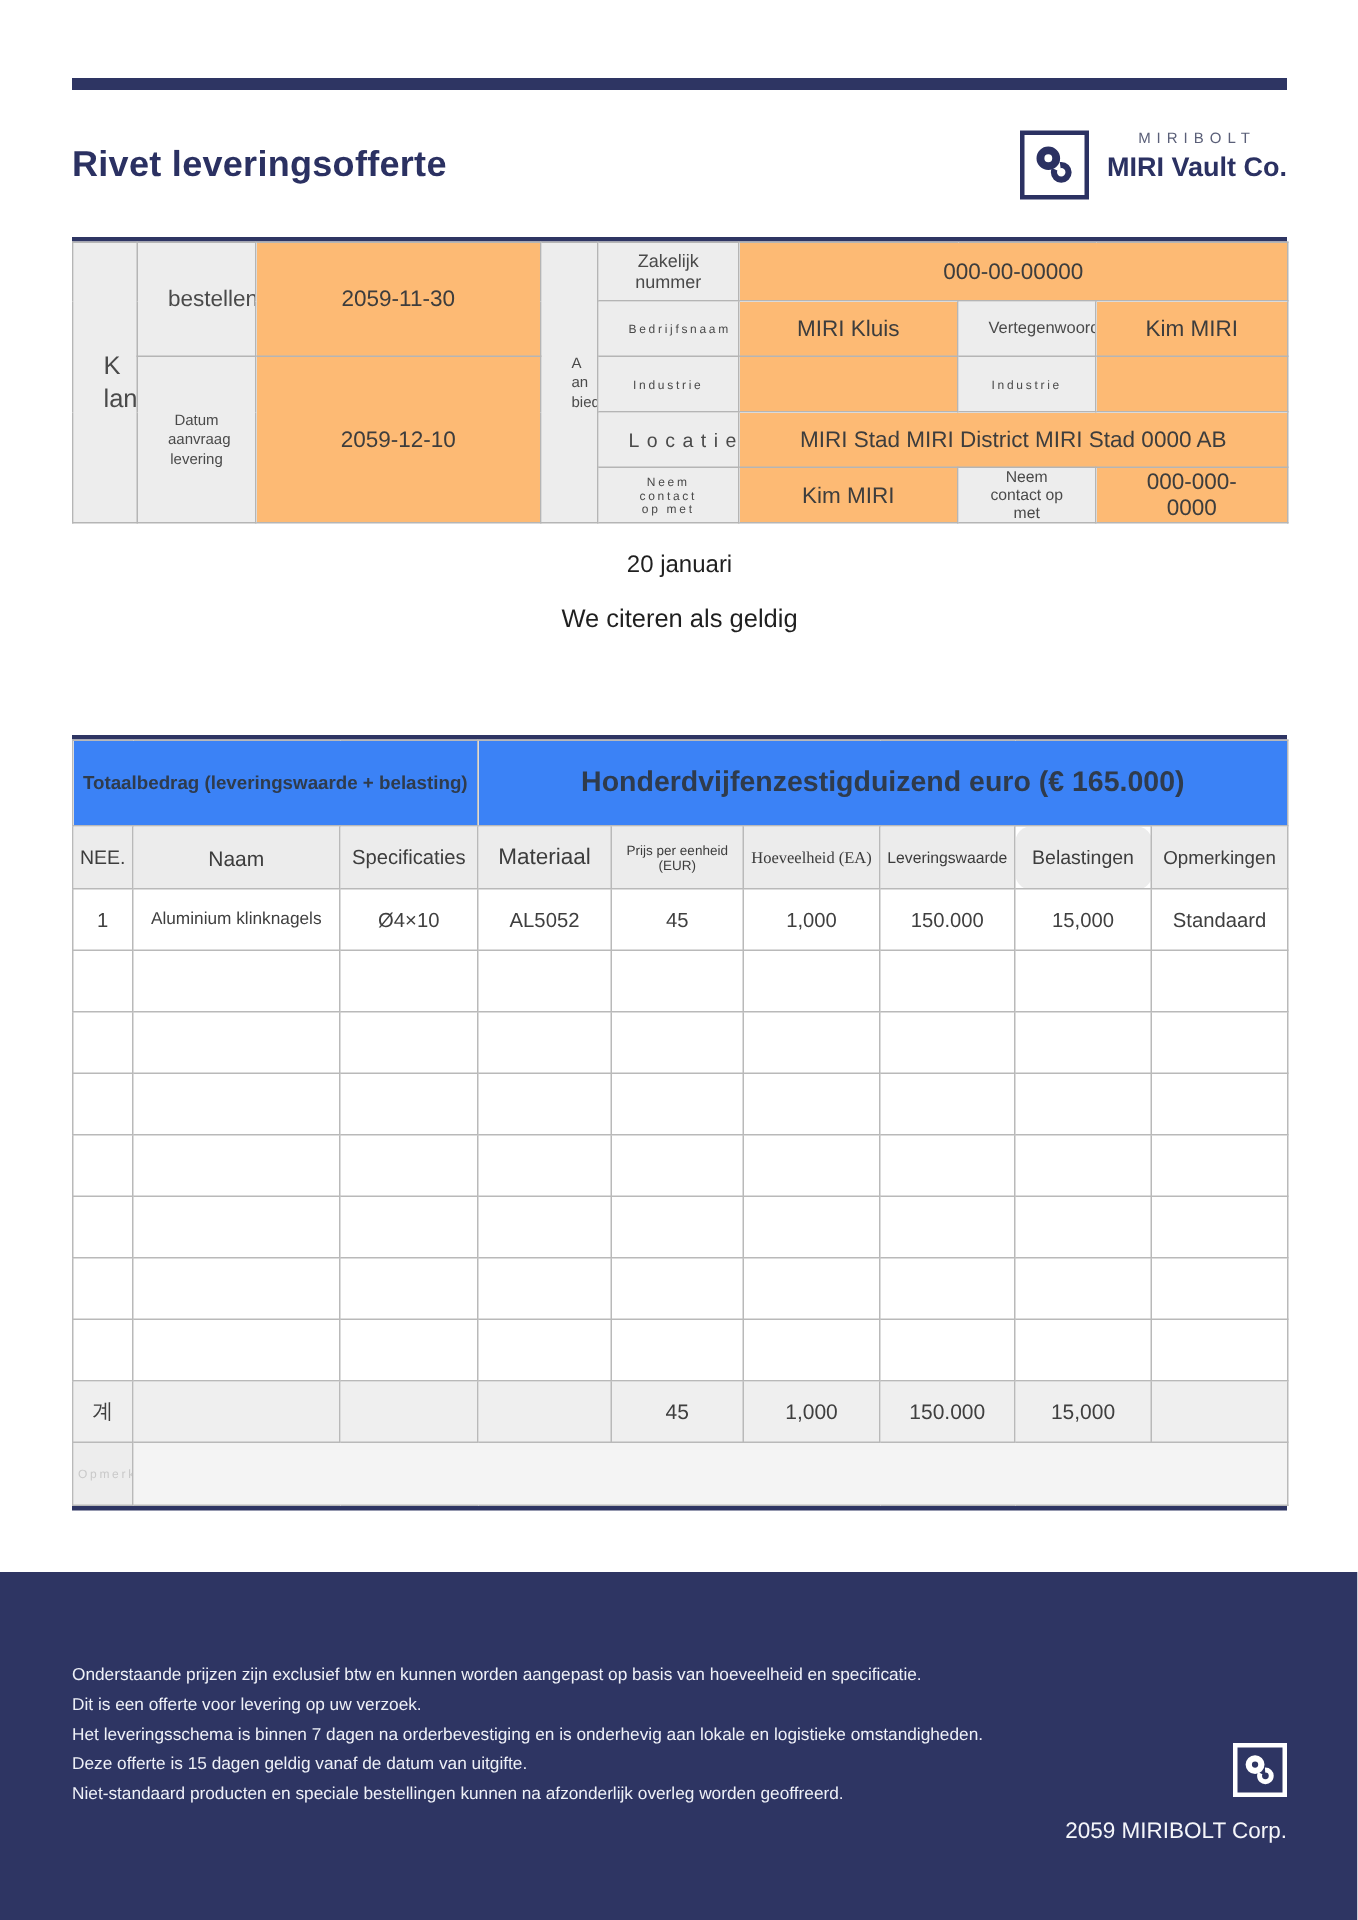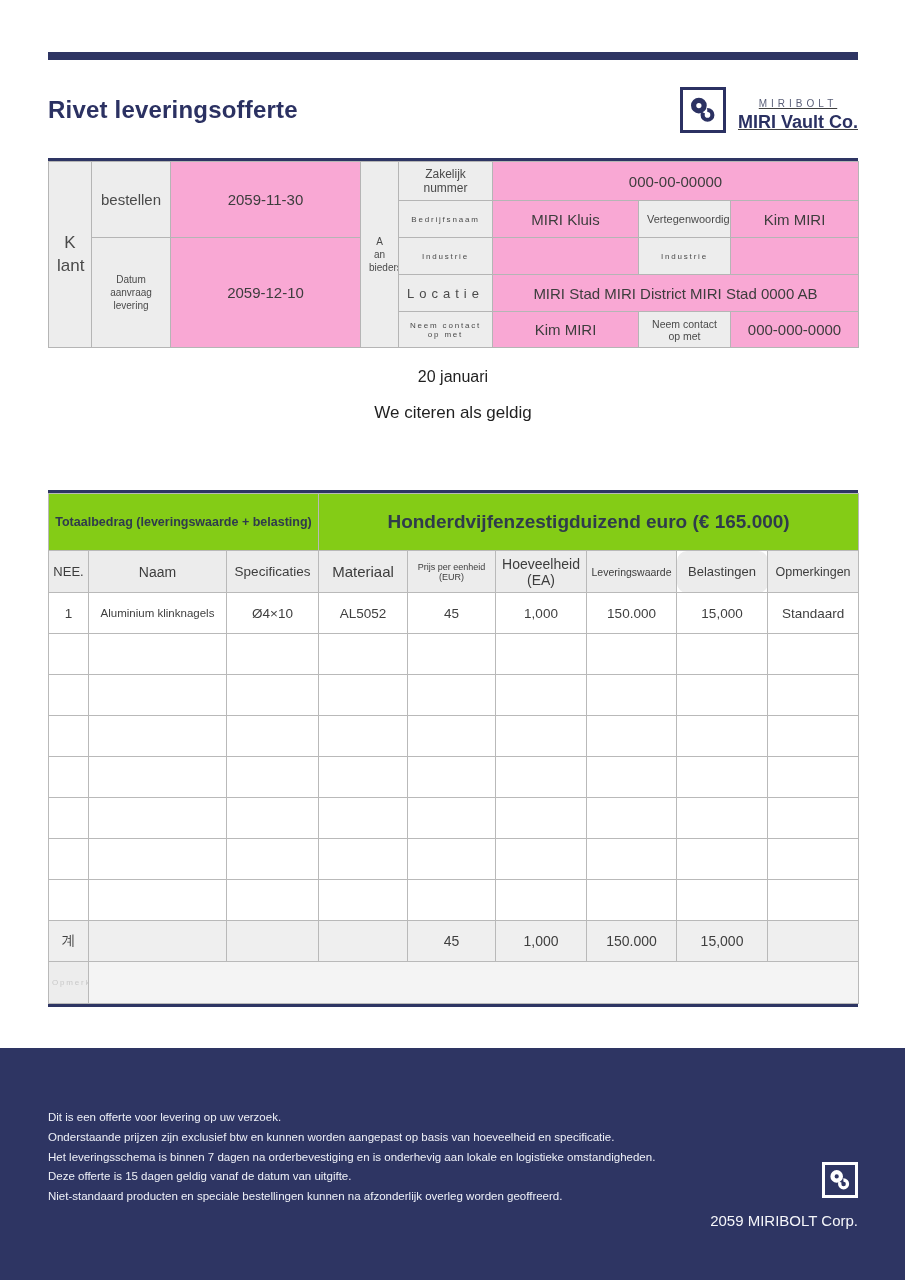--- a/index.html
+++ b/index.html
@@ -6,60 +6,60 @@
   body{
     width:905px;height:1280px;position:relative;background:#ffffff;
     font-family:"Liberation Sans","DejaVu Sans",sans-serif;color:#3f3f3f;
     overflow:hidden;
   }
   
   .top-rule{position:absolute;left:48px;top:52px;width:810px;height:8px;background:#2e3563;}
   
   .header{position:absolute;left:48px;top:82px;width:810px;height:56px;display:flex;justify-content:space-between;align-items:center;}
   .doc-title{font-size:24px;font-weight:bold;color:#2b3162;letter-spacing:.2px;}
-  .brand{display:flex;align-items:flex-end;gap:12px;text-decoration:underline;}
+  .brand{display:flex;align-items:flex-start;gap:12px;}
   .logo-box{width:40px;height:40px;border:3px solid #2b3162;display:flex;align-items:center;justify-content:center;color:#2b3162;}
   .logo-box svg{width:30px;height:30px;}
   .brand-text{text-align:center;}
   .brand-small{font-size:10px;letter-spacing:4px;color:#5a5f78;margin-bottom:3px;}
   .brand-name{font-size:18px;font-weight:bold;color:#2b3162;}
   
   .info-wrap{position:absolute;left:48px;top:158px;width:810px;border-top:3px solid #2e3563;}
   table{border-collapse:collapse;table-layout:fixed;}
   .info{width:810px;}
-  .info td{border:1px solid #b5b5b5;text-align:center;vertical-align:middle;padding:0 8px;overflow:hidden;}
+  .info td{border:1px solid #b5b5b5;text-align:center;vertical-align:middle;padding:0 20px;overflow:hidden;}
   .info .lbl{background:#ededed;color:#4a4a4a;}
-  .info .val{background:#f9a8d4;color:#3d3d3d;font-size:15px;}
+  .info .val{background:#fdba74;color:#3d3d3d;font-size:15px;}
   .vtext{white-space:pre-line;line-height:1.3;}
   .klant{font-size:17px;color:#454545;}
   .aanb{font-size:10px;color:#5a5a5a;}
   .lbl-md{font-size:15px;color:#454545;}
   .lbl-xs{font-size:10px;color:#5a5a5a;line-height:1.3;}
   .lbl-sm{font-size:12px;color:#3f3f3f;}
   .lbl-rep{font-size:11px;color:#4a4a4a;}
   .lbl-contact{font-size:10.5px;color:#4a4a4a;}
   .lbl-spaced{font-size:13px;letter-spacing:5px;color:#636363;}
   .faint{font-size:8px;letter-spacing:1.8px;color:#c9c9c9;}
   .r1{height:39px;}.r2{height:37px;}.r3{height:37px;}.r4{height:37px;}.r5{height:36px;}
   
   .intro{position:absolute;left:48px;top:368px;width:810px;text-align:center;color:#1f1f1f;}
   .intro-date{font-size:16px;margin-bottom:17px;}
   .intro-quote{font-size:17px;}
   
   .quote-wrap{position:absolute;left:48px;top:490px;width:810px;border-top:3px solid #2e3563;border-bottom:3px solid #2e3563;}
   .quote{width:810px;}
   .quote td,.quote th{border:1px solid #b9b9b9;text-align:center;vertical-align:middle;padding:0 3px;overflow:hidden;font-weight:normal;}
-  .blue-row td{background:#84cc16;color:#2f3b4c;font-weight:bold;}
+  .blue-row td{background:#3b82f6;color:#2f3b4c;font-weight:bold;}
   .blue-row{height:57px;}
   .total-label-cell{font-size:12.5px;}
   .total-amount-cell{font-size:19px;}
   .head-row{height:42px;margin-left:48px;}
   .head-row th{background:#ececec;color:#3d3d3d;}
   .h-no{font-size:13px;}.h-naam{font-size:14px;}.h-spec{font-size:13.5px;}.h-mat{font-size:15px;}
-  .h-prijs{font-size:9px;}.h-hoev{font-size:14px;}.h-lev{font-size:10.5px;}.h-bel{font-size:13px;border-radius:10px;}.h-opm{font-size:12.5px;}
+  .h-prijs{font-size:9px;}.h-hoev{font-size:11px;font-family:Liberation Serif, serif;}.h-lev{font-size:10.5px;}.h-bel{font-size:13px;border-radius:10px;}.h-opm{font-size:12.5px;}
   .data-row{height:41px;}
   .data-row td{font-size:13.5px;color:#3f3f3f;background:#fff;}
   .data-row .c-name{font-size:11.5px;}
   .empty-row{height:41px;}
   .empty-row td{background:#fff;}
   .total-row{height:41px;}
   .total-row td{background:#efefef;font-size:14px;color:#3f3f3f;}
   .rem-row{height:42px;}
   .rem-row .rem-lbl{background:#ededed;}
   .rem-row .rem-val{background:#f4f4f4;}
@@ -285,22 +285,22 @@
     <tr class="rem-row">
       <td class="rem-lbl faint">Opmerkingen</td>
       <td colspan="8" class="rem-val"></td>
     </tr>
   </tbody>
     </table>
 </div>
 
 <div class="footer">
   <div class="notes">
+    <div class="note-line">Onderstaande prijzen zijn exclusief btw en kunnen worden aangepast op basis van hoeveelheid en specificatie.</div>
     <div class="note-line">Dit is een offerte voor levering op uw verzoek.</div>
-    <div class="note-line">Onderstaande prijzen zijn exclusief btw en kunnen worden aangepast op basis van hoeveelheid en specificatie.</div>
     <div class="note-line">Het leveringsschema is binnen 7 dagen na orderbevestiging en is onderhevig aan lokale en logistieke omstandigheden.</div>
     <div class="note-line">Deze offerte is 15 dagen geldig vanaf de datum van uitgifte.</div>
     <div class="note-line">Niet-standaard producten en speciale bestellingen kunnen na afzonderlijk overleg worden geoffreerd.</div>
   </div>
   <div class="f-logo">
     <svg viewBox="0 0 40 40" aria-hidden="true">
       <circle cx="14.5" cy="14" r="7" fill="none" stroke="currentColor" stroke-width="7"></circle>
       <circle cx="26" cy="26.5" r="6.5" fill="none" stroke="currentColor" stroke-width="5.5" pathLength="100" stroke-dasharray="84 16" stroke-dashoffset="26"></circle>
     </svg>
   </div>

